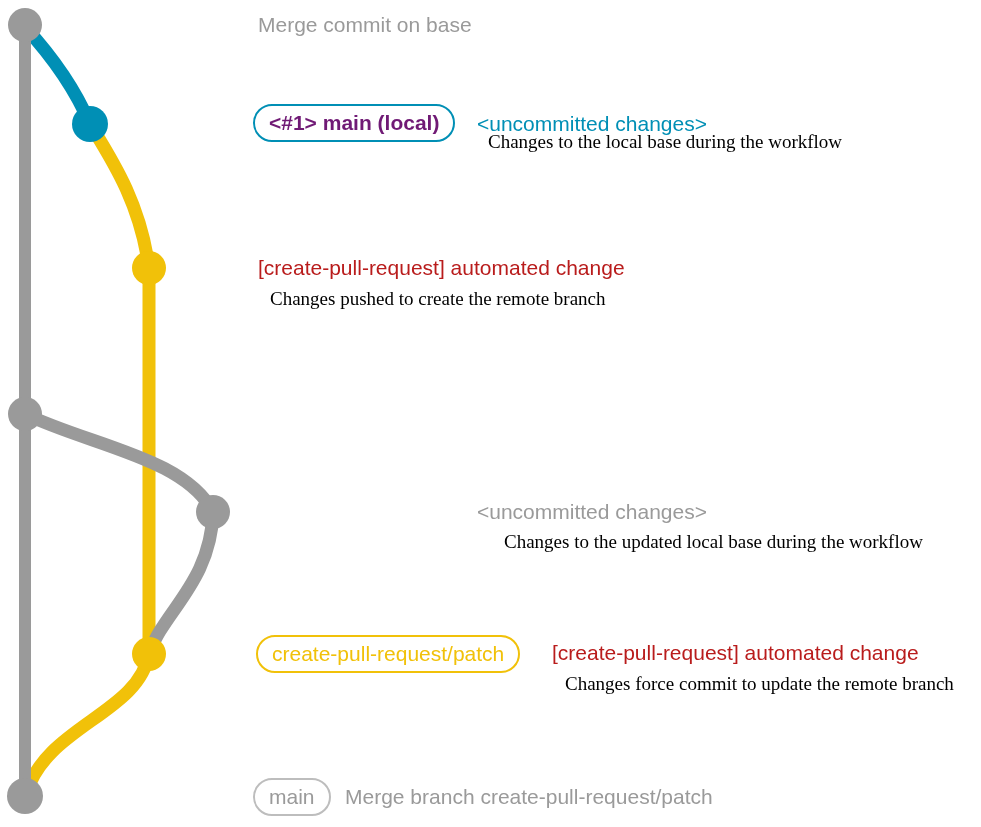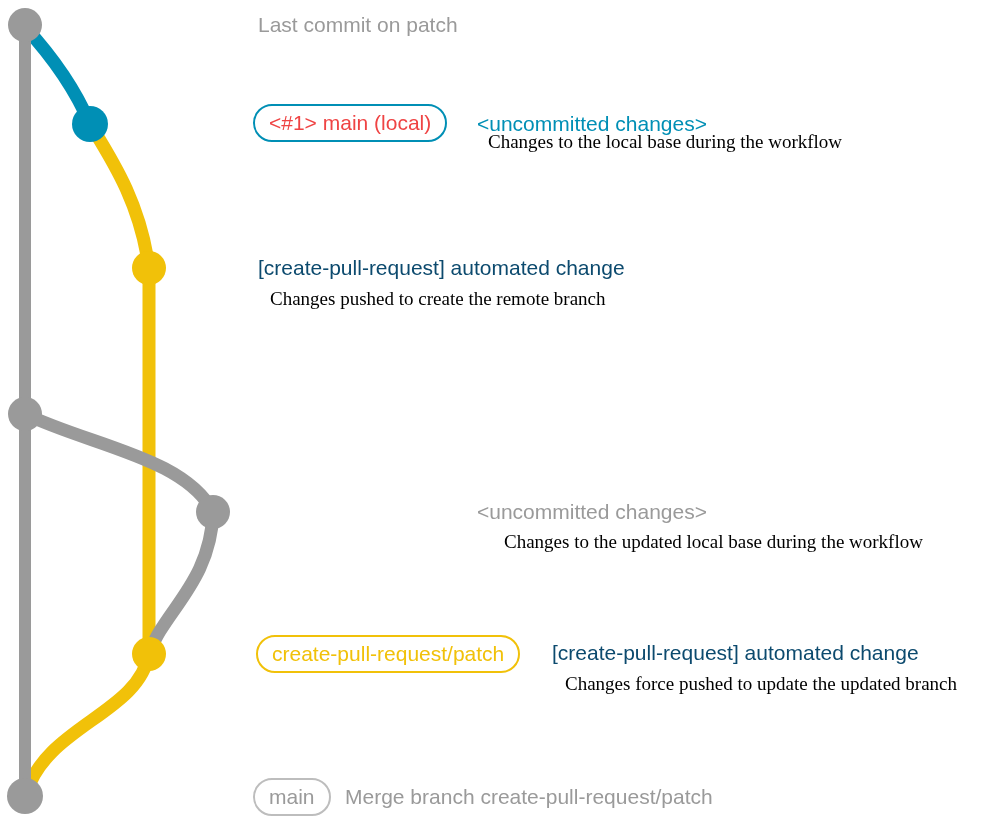--- a/index.html
+++ b/index.html
@@ -23,32 +23,32 @@
     position:absolute;
     display:inline-block;
     font-size:21px;
     line-height:34px;
     padding:0 14px;
     border:2px solid;
     border-radius:19px;
     white-space:nowrap;
     background:#ffffff;
   }
-  .badge.blue   { color:#ef4444; border-color:#008fb5; }
+  .badge.blue   { color:#701a75; border-color:#008fb5;font-weight:bold; }
   .badge.gray   { color:#9a9a9a; border-color:#bdbdbd; }
   .badge.yellow { color:#f1c109; border-color:#f1c109; }
 
   .heading {
     position:absolute;
     font-size:21px;
     white-space:nowrap;
   }
   .heading.blue   { color:#008fb5; }
   .heading.gray   { color:#9a9a9a; }
-  .heading.yellow { color:#0c4a6e; }
+  .heading.yellow { color:#b91c1c; }
 
   .desc {
     position:absolute;
     font-family:"Liberation Serif", serif;
     font-size:19px;
     color:#000000;
     white-space:nowrap;
   }
 </style>
 </head>
@@ -71,33 +71,33 @@
 
     <circle cx="25" cy="25" r="17" fill="#9a9a9a"></circle>
     <circle cx="90" cy="124" r="18" fill="#008fb5"></circle>
     <circle cx="149" cy="268" r="17" fill="#f1c109"></circle>
     <circle cx="25" cy="414" r="17" fill="#9a9a9a"></circle>
     <circle cx="213" cy="512" r="17" fill="#9a9a9a"></circle>
     <circle cx="149" cy="654" r="17" fill="#f1c109"></circle>
     <circle cx="25" cy="796" r="18" fill="#9a9a9a"></circle>
   </svg>
 
-  <div class="label" style="left:258px; top:13px;">Last commit on patch</div>
+  <div class="label" style="left:258px; top:13px;">Merge commit on base</div>
 
   <div class="badge blue" style="left:253px; top:104px;">&lt;#1&gt; main (local)</div>
   <div class="heading blue" style="left:477px; top:112px;">&lt;uncommitted changes&gt;</div>
   <div class="desc" style="left:488px; top:131px;">Changes to the local base during the workflow</div>
 
   <div class="heading yellow" style="left:258px; top:256px;">[create-pull-request] automated change</div>
   <div class="desc" style="left:270px; top:288px;">Changes pushed to create the remote branch</div>
 
 
   <div class="heading gray" style="left:477px; top:500px;">&lt;uncommitted changes&gt;</div>
   <div class="desc" style="left:504px; top:531px;">Changes to the updated local base during the workflow</div>
 
   <div class="badge yellow" style="left:256px; top:635px;">create-pull-request/patch</div>
   <div class="heading yellow" style="left:552px; top:641px;">[create-pull-request] automated change</div>
-  <div class="desc" style="left:565px; top:673px;">Changes force pushed to update the updated branch</div>
+  <div class="desc" style="left:565px; top:673px;">Changes force commit to update the remote branch</div>
 
   <div class="badge gray" style="left:253px; top:778px;">main</div>
   <div class="label" style="left:345px; top:785px;">Merge branch create-pull-request/patch</div>
 
 </div>
 
 </body></html>

